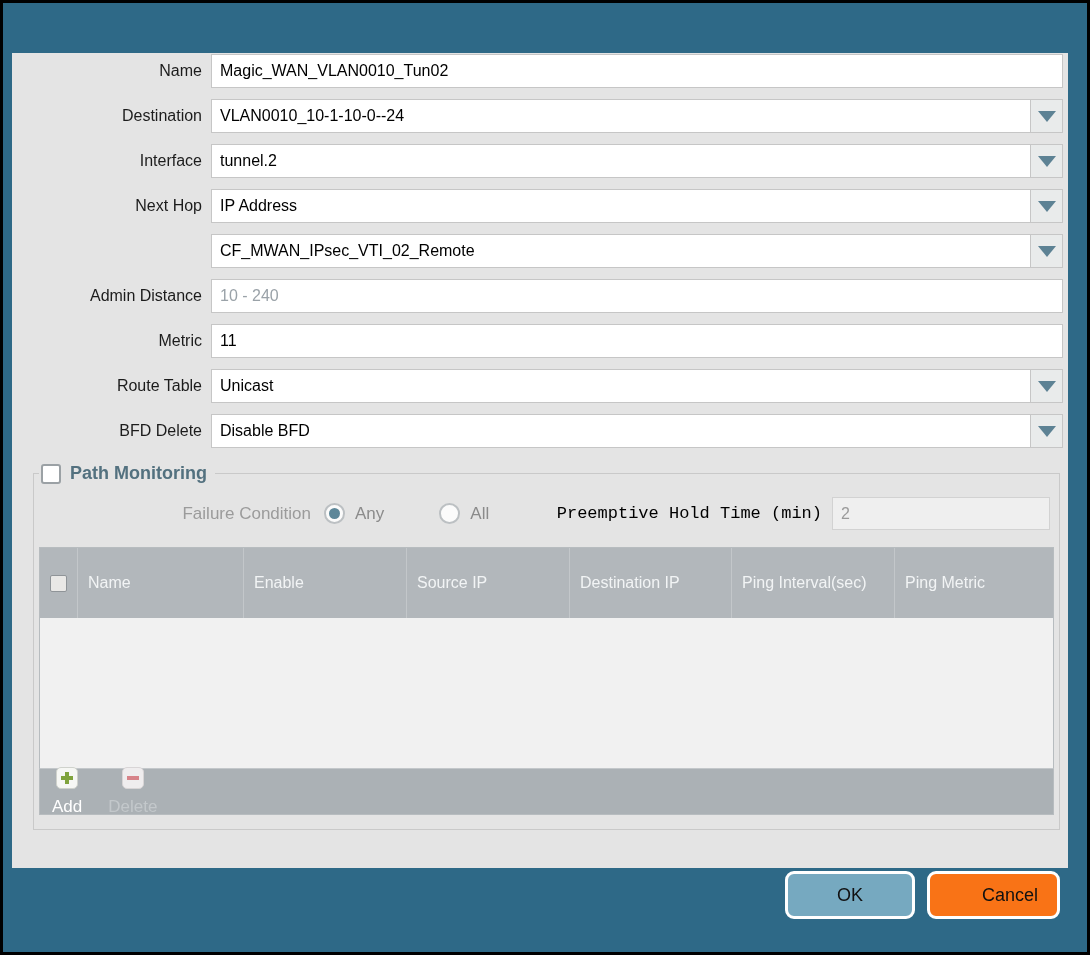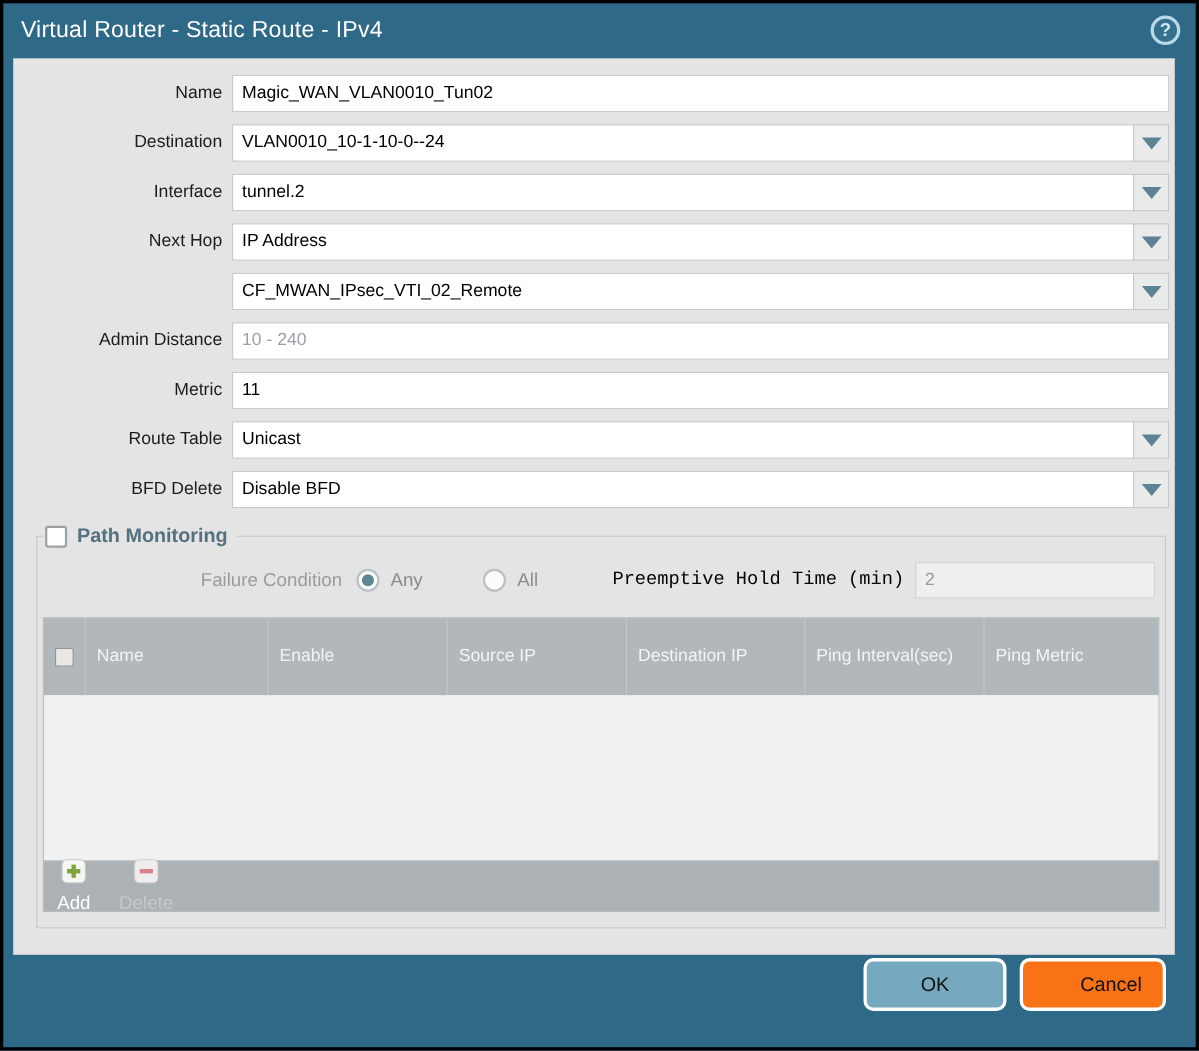--- a/index.html
+++ b/index.html
@@ -13,21 +13,21 @@
   .titlebar { position:relative; height:50px; display:flex; align-items:center;
               padding:0 16px; }
   .title { color:#ffffff; font-size:21px; letter-spacing:0.2px; }
   .help { position:absolute; right:14px; top:11px; width:27px; height:27px;
           border-radius:50%; background:#3d7headere; background:#35718d;
           border:3px solid #b9d8ea; color:#cfe6f4; font-size:17px; font-weight:bold;
           display:flex; align-items:center; justify-content:center; cursor:pointer; }
 
   
   .content { position:absolute; left:9px; right:19px; top:50px; bottom:84px;
-             background:#e4e4e4; padding-top:15px; overflow:hidden; }
+             background:#e4e4e4; padding-top:1px; overflow:hidden; }
 
   .frow { display:flex; align-items:center; margin:0 5px 11px 0; }
   .flabel { width:199px; flex-shrink:0; text-align:right; padding-right:9px;
             color:#1c1c1c; font-size:16px; }
   .fctrl { flex:1; display:flex; align-items:center;border-radius:14px; }
   .txt { flex:1; height:34px; border:1px solid #c6c6c6; background:#fff;
          font-family:"Liberation Sans", sans-serif; font-size:16px; color:#000;
          padding:0 8px; outline:none; min-width:0; }
   .txt::placeholder { color:#9aa2a8; }
   .ddbtn { width:33px; height:34px; margin-left:-1px; flex-shrink:0;
@@ -93,24 +93,20 @@
          font-family:"Liberation Sans", sans-serif; font-size:18px; color:#111;
          cursor:pointer; }
   .btn-ok { width:130px; background:#76a9c0; }
   .btn-cancel { width:133px; background:#f97316;padding-left:33px; }
 </style>
 </head>
 <body>
 
 <div class="dialog">
 
-  <div class="titlebar">
-    <span class="title">Virtual Router - Static Route - IPv4</span>
-    <span class="help">?</span>
-  </div>
 
   <div class="content">
 
     <div class="frow">
       <span class="flabel">Name</span>
       <div class="fctrl">
         <input class="txt" type="text" value="Magic_WAN_VLAN0010_Tun02" style="">
       </div>
     </div>
 

